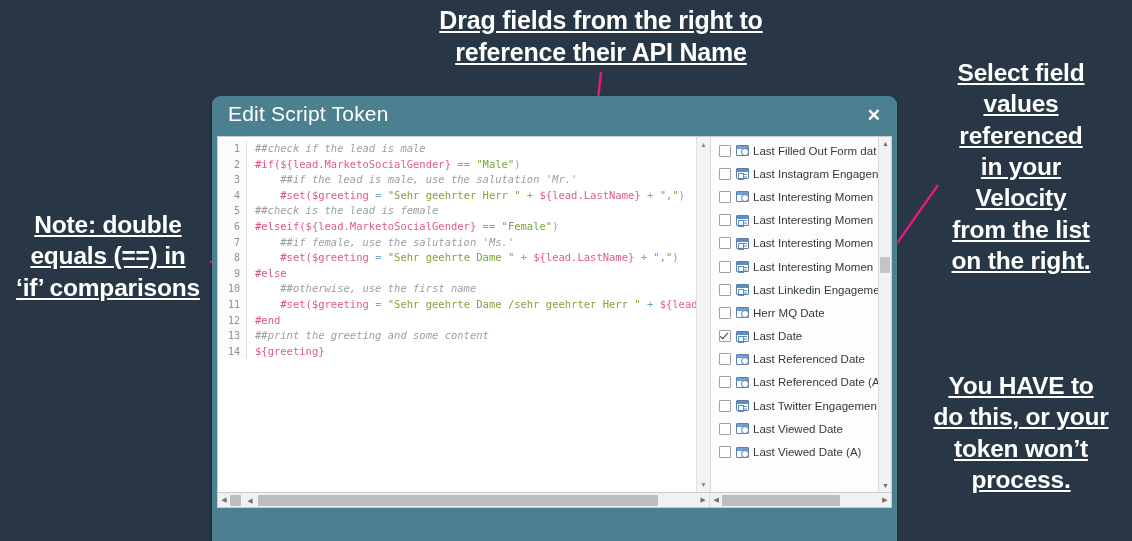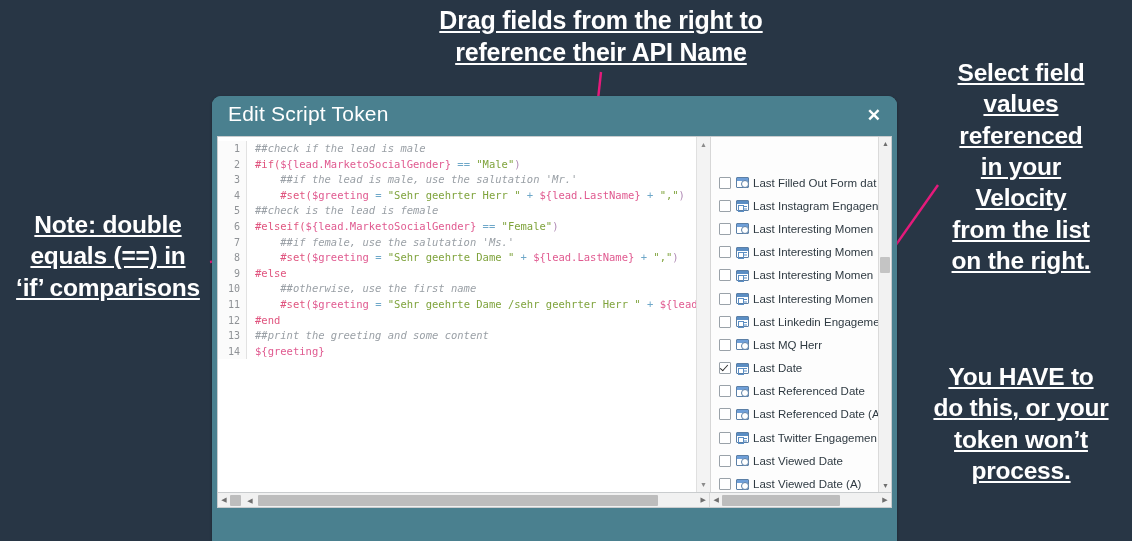--- a/index.html
+++ b/index.html
@@ -19,21 +19,21 @@
     font-weight:bold;
     text-align:center;
     line-height:1.28;
     letter-spacing:-0.2px;
     white-space:pre-line;
     text-decoration:underline;
   }
   #anno-top{ left:386px; top:4px; width:430px; font-size:25px; }
   #anno-left{ left:2px; top:209px; width:212px; font-size:24.5px; }
   #anno-right-1{ left:914px; top:57px; width:214px; font-size:24.5px; }
-  #anno-right-2{ left:914px; top:361px; width:214px; font-size:24.5px; }
+  #anno-right-2{ left:914px; top:370px; width:214px; font-size:24.5px; }
 
   .arrow-svg{position:absolute;left:0;top:0;width:1132px;height:541px;pointer-events:none;}
 
   
   .dialog{
     position:absolute;
     left:212px;top:96px;
     width:685px;height:492px;
     background:#4a808f;
     border-radius:9px 9px 9px 9px;
@@ -121,21 +121,20 @@
   .fieldlist{
     position:relative;
     width:180px;
     background:#fdfdfd;
     overflow:hidden;
   }
   .fl-inner{
     position:absolute;left:0;top:0;right:13px;bottom:0;
     overflow:hidden;
     padding-top:2px;
-    margin-top:32px;
   }
   .fl-item{
     height:23.2px;
     display:flex;align-items:center;
     padding-left:8px;
     font-size:11.5px;
     color:#2f3a42;
     white-space:nowrap;
     overflow:hidden;
   }
@@ -331,21 +330,21 @@
               <span>Last Interesting Momen</span>
             </div>
             <div class="fl-item">
               <span class="cb"></span>
               <span class="ficon text"></span>
               <span>Last Linkedin Engageme</span>
             </div>
             <div class="fl-item">
               <span class="cb"></span>
               <span class="ficon date"></span>
-              <span>Last MQ Herr</span>
+              <span>Herr MQ Date</span>
             </div>
             <div class="fl-item">
               <span class="cb on"></span>
               <span class="ficon text"></span>
               <span>Last Date</span>
             </div>
             <div class="fl-item">
               <span class="cb"></span>
               <span class="ficon date"></span>
               <span>Last Referenced Date</span>

